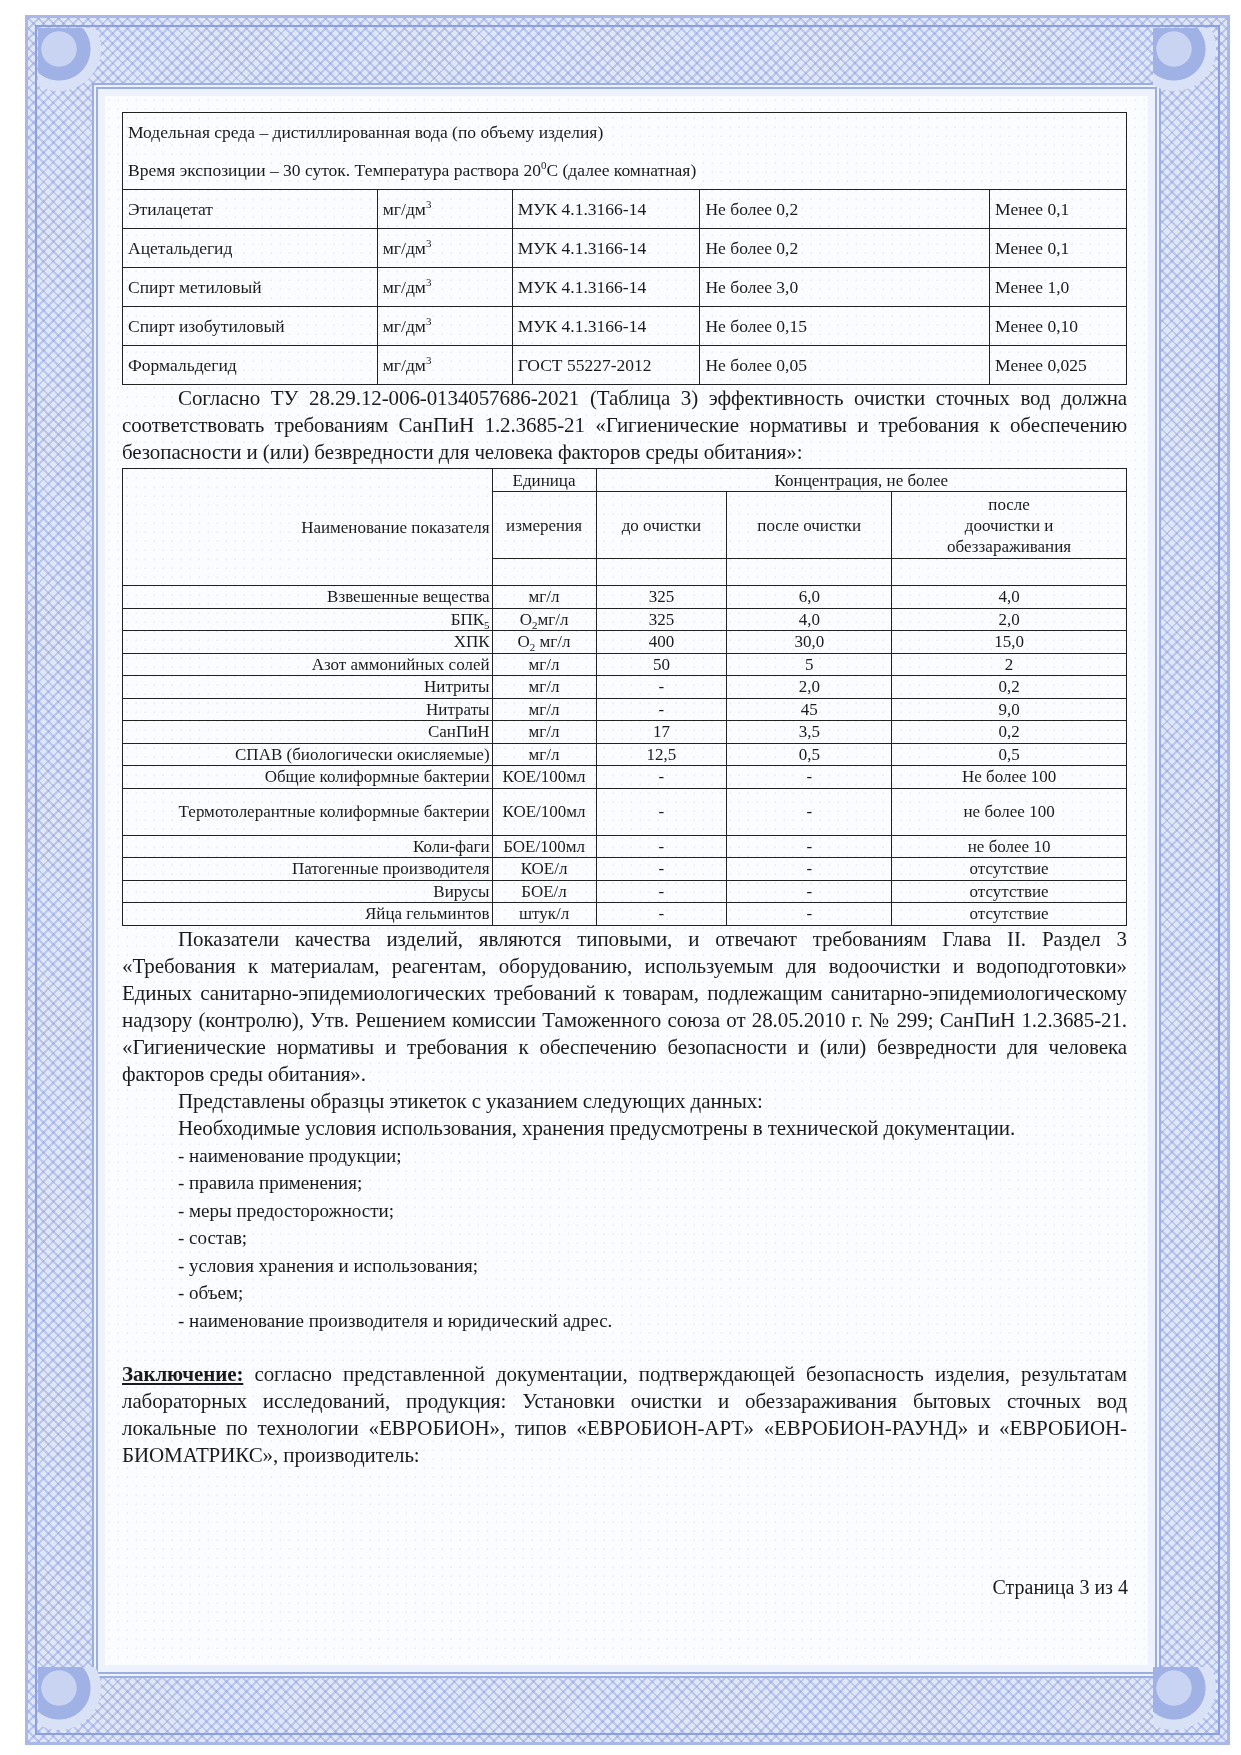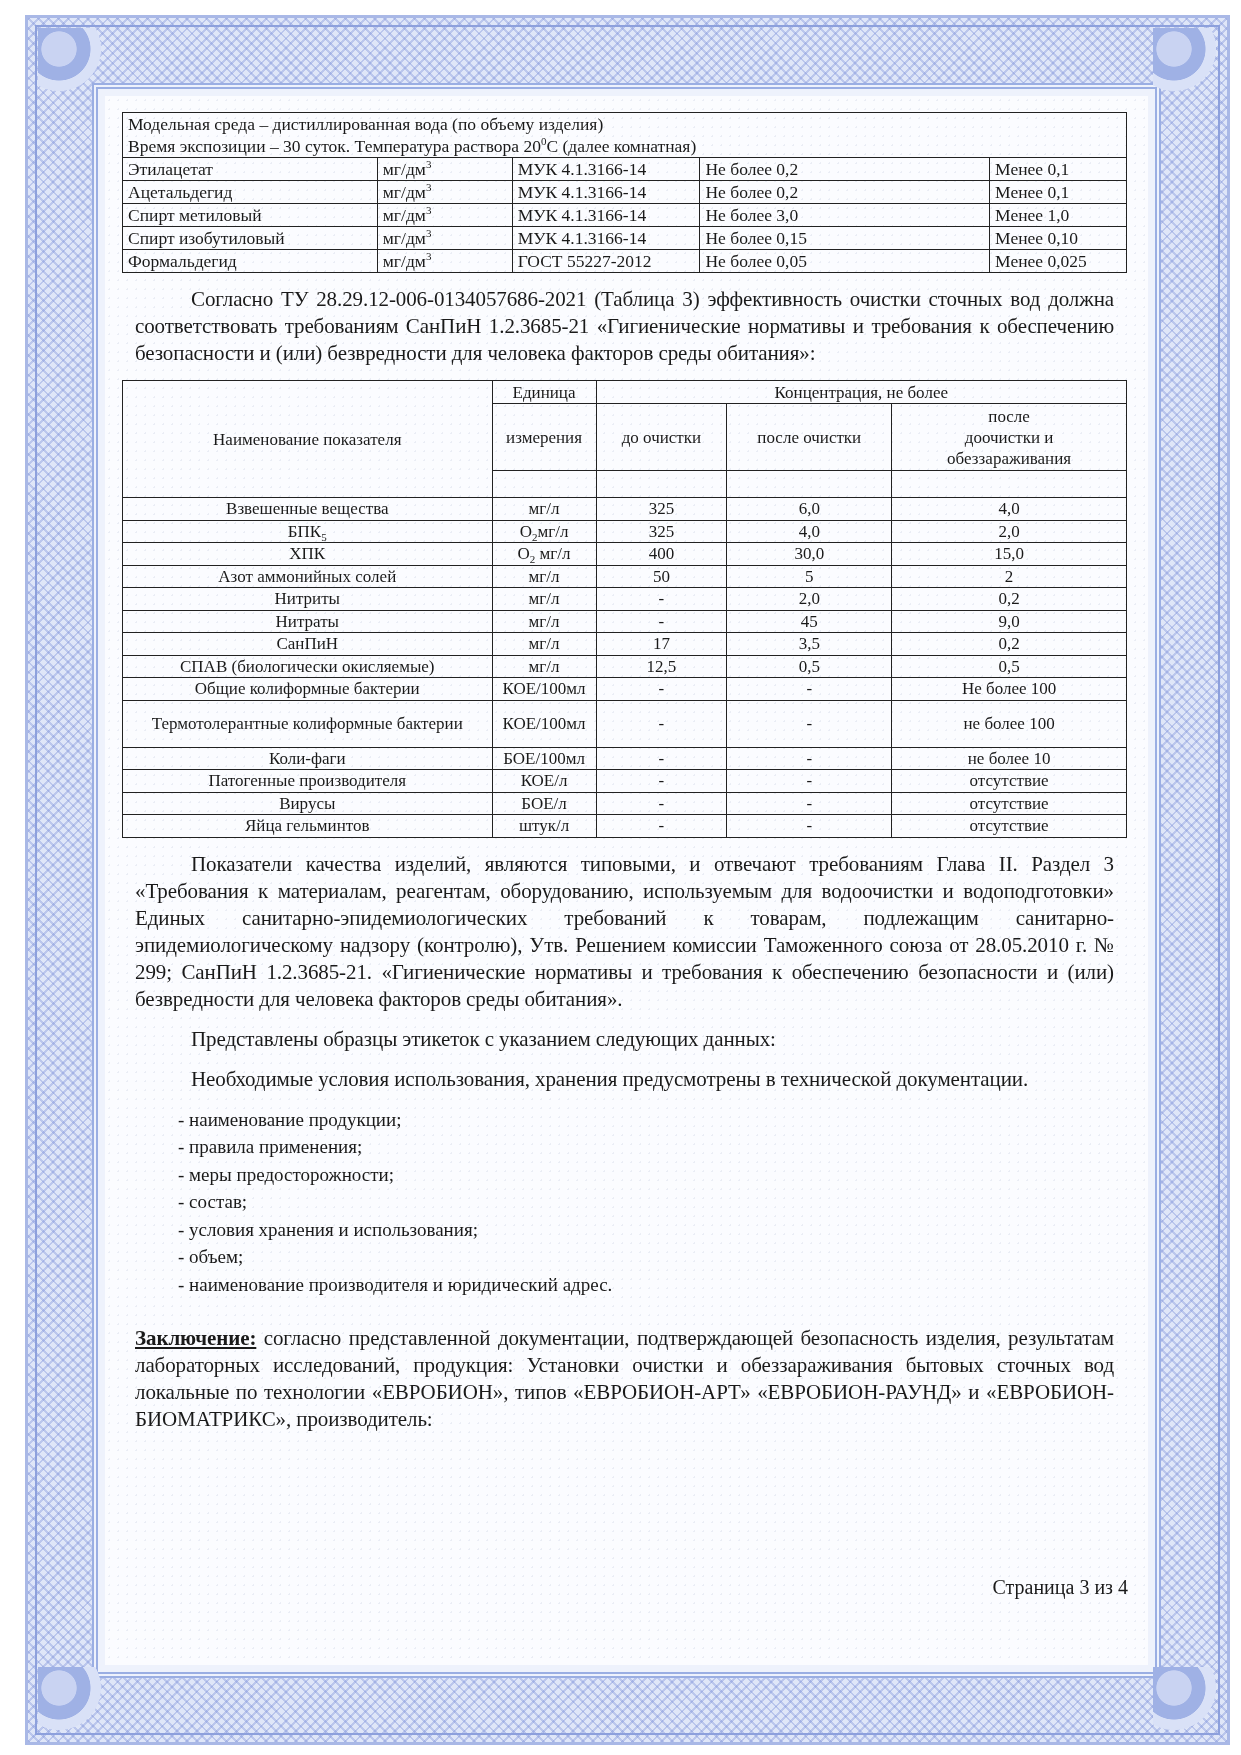--- a/index.html
+++ b/index.html
@@ -47,40 +47,40 @@
   }
   .content {
     position: absolute; left: 17px; top: 16px; width: 1005px;
   }
 
   table { border-collapse: collapse; width: 100%; }
   td, th { border: 1.3px solid #222; font-weight: normal; }
 
   
   .t1 { font-size: 17.5px; line-height: 22px; }
-  .t1 td { padding: 0 5px; vertical-align: middle; height: 22px; }
+  .t1 td { padding: 8px 5px; vertical-align: middle; height: 22px; }
   .t1 .merged { text-align: left; border-bottom: none; }
   .t1 .merged2 { border-top: none; }
   .sup { font-size: 11px; vertical-align: super; line-height: 0; }
   .sub { font-size: 11px; vertical-align: sub; line-height: 0; }
 
   
   .para {
-    font-size: 21px; line-height: 27px; text-align: justify; margin: 13px;
+    font-size: 21px; line-height: 27px; text-align: justify; margin: 0;
     letter-spacing: -0.1px;
     font-family: Liberation Serif, serif;
   }
   .indent { text-indent: 56px; }
   .list-item { font-size: 19px; line-height: 27.5px; padding-left: 56px; margin: 0; }
 
   
   .t2 { font-size: 17px; line-height: 21px; margin-top: 2px; }
   .t2 td { padding: 0 2px; vertical-align: middle; }
   .t2 .c { text-align: center; }
-  .t2 .l { text-align: center; }
+  .t2 .l { text-align: right; }
   .t2 .rowh { height: 22.5px; }
 
   .conclusion-label { font-weight: bold; text-decoration: underline; }
   .page-num {
     position: absolute; right: 20px; top: 1480px; font-size: 20px;
   }
 </style>
 </head>
 <body>
 

